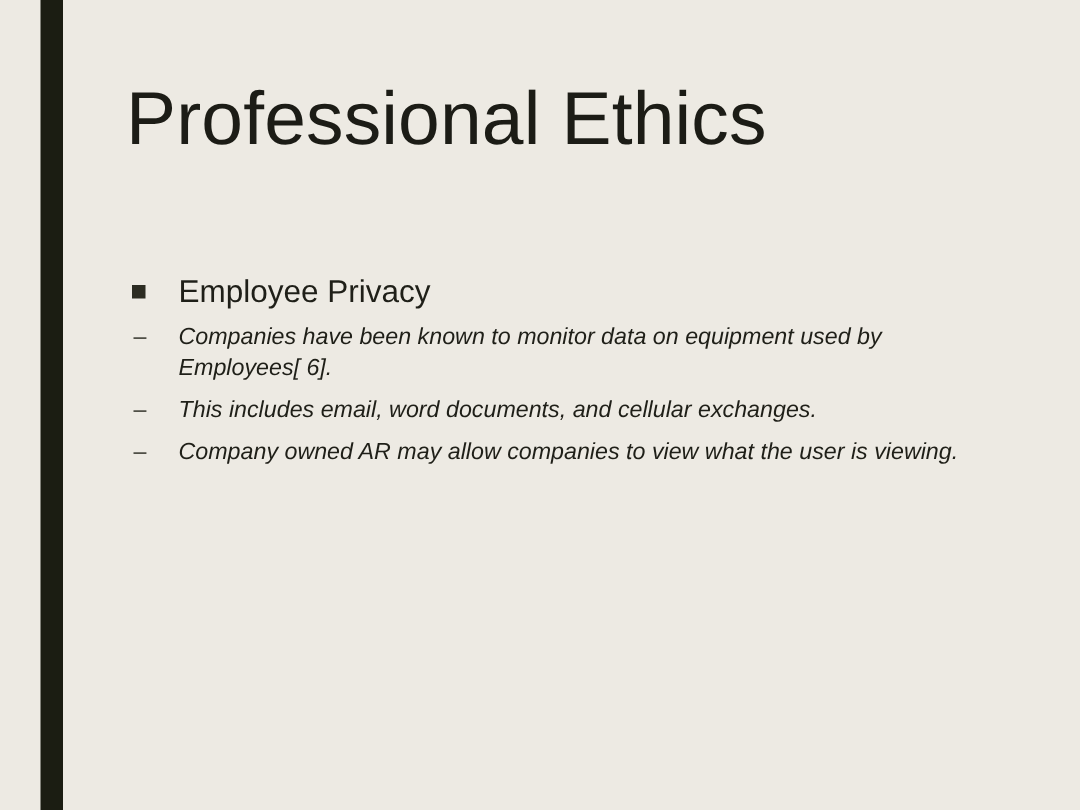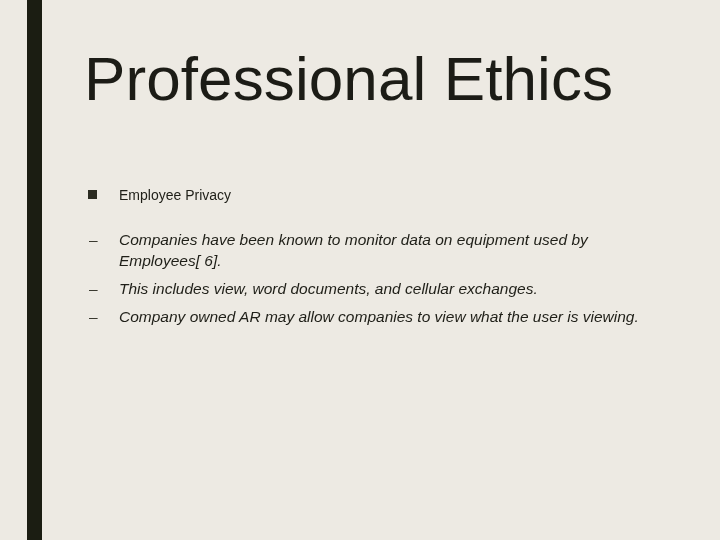--- a/index.html
+++ b/index.html
@@ -27,21 +27,21 @@
     top: 0;
     width: 15px;
     height: 540px;
     background: #1b1d12;
   }
   .slide-title {
     position: absolute;
     left: 84px;
     top: 50px;
     width: 600px;
-    font-size: 62px;
+    font-size: 50px;
     line-height: 58px;
     font-weight: 400;
     color: #1c1c16;
     letter-spacing: 0.1px;
     white-space: nowrap;
   }
   .body-block {
     position: absolute;
     left: 84px;
     top: 183px;
@@ -55,24 +55,24 @@
   }
   .bullet-row .marker {
     position: absolute;
     left: 0;
     top: 0;
     display: block;
     color: #33332a;
   }
   
   .lvl1 {
-    font-size: 14px;
+    font-size: 21px;
     line-height: 24px;
     font-style: normal;
-    margin-bottom: 22px;
+    margin-bottom: 7px;
   }
   .lvl1 .marker {
     width: 9px;
     height: 9px;
     background: #2c2c22;
     top: 7px;
     left: 4px;
   }
   
   .lvl2 {
@@ -112,21 +112,21 @@
       <span class="text">Employee Privacy</span>
     </div>
 
     <div class="bullet-row lvl2">
       <span class="marker">–</span>
       <span class="text">Companies have been known to monitor data on equipment used by Employees[ 6].</span>
     </div>
 
     <div class="bullet-row lvl2">
       <span class="marker">–</span>
-      <span class="text">This includes view, word documents, and cellular exchanges.</span>
+      <span class="text">This includes email, word documents, and cellular exchanges.</span>
     </div>
 
     <div class="bullet-row lvl2">
       <span class="marker">–</span>
       <span class="text">Company owned AR may allow companies to view what the user is viewing.</span>
     </div>
 
   </div>
 </div>
 

